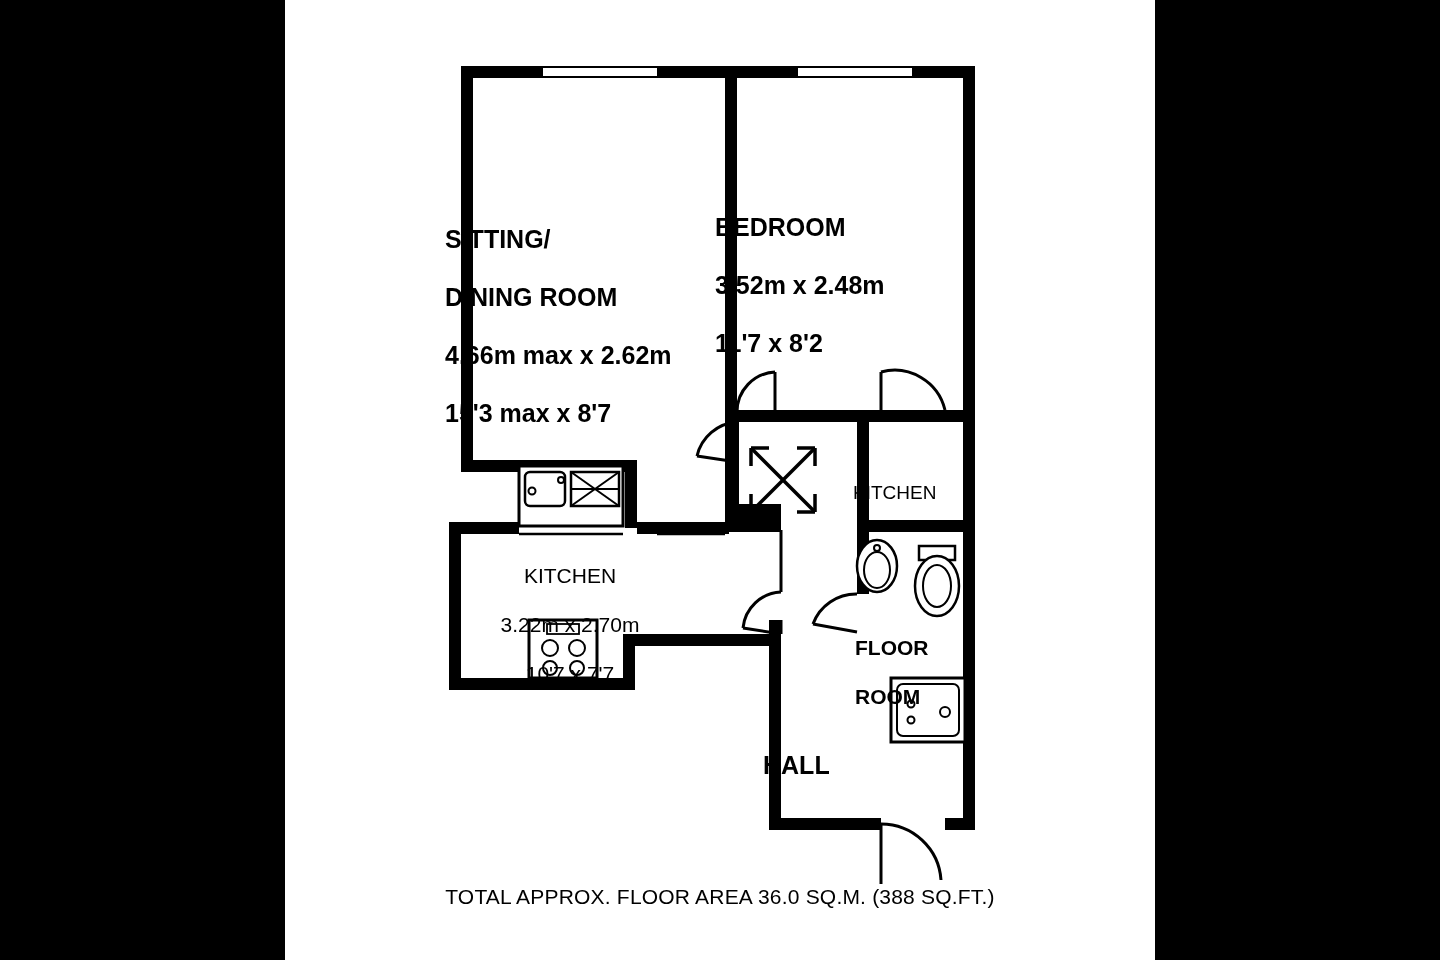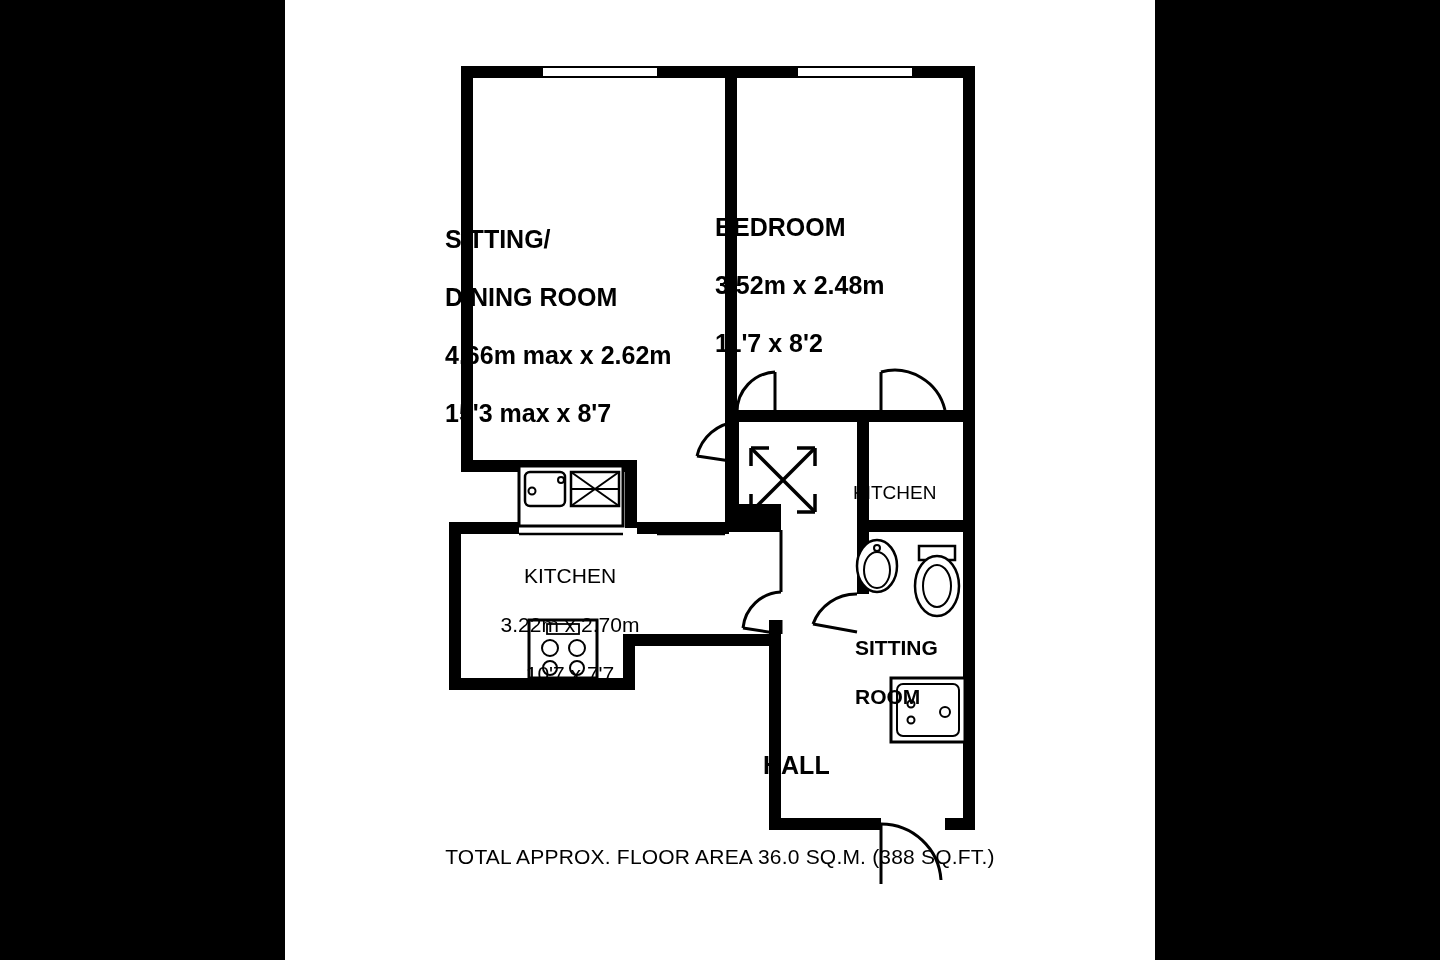--- a/index.html
+++ b/index.html
@@ -50,21 +50,21 @@
   .mid {
     font-size: 21px;
   }
   .small {
     font-size: 19px;
   }
   .footer {
     position: absolute;
     left: 0;
     right: 0;
-    top: 845px;
+    top: 885px;
     text-align: center;
     font-size: 21px;
     color: #000000;
     letter-spacing: 0.2px;
   }
   svg.overlay {
     position: absolute;
     left: 0;
     top: 0;
     width: 870px;
@@ -217,21 +217,21 @@
       <div style="font-weight:normal;">KITCHEN</div>
       <div style="font-weight:normal;">3.22m x 2.70m</div>
       <div style="font-weight:normal;">10'7 x 7'7</div>
     </div>
 
     <div class="label small" style="left:568px; top:460px; width:130px; font-weight:normal;">
       <div>KITCHEN</div>
     </div>
 
     <div class="label mid" style="left:570px; top:612px; width:120px;">
-      <div>SITTING</div>
+      <div>FLOOR</div>
       <div>ROOM</div>
     </div>
 
     <div class="label big" style="left:478px; top:722px; width:130px;">
       <div>HALL</div>
     </div>
 
     <div class="footer">TOTAL APPROX. FLOOR AREA 36.0 SQ.M. (388 SQ.FT.)</div>
 
   </div>

